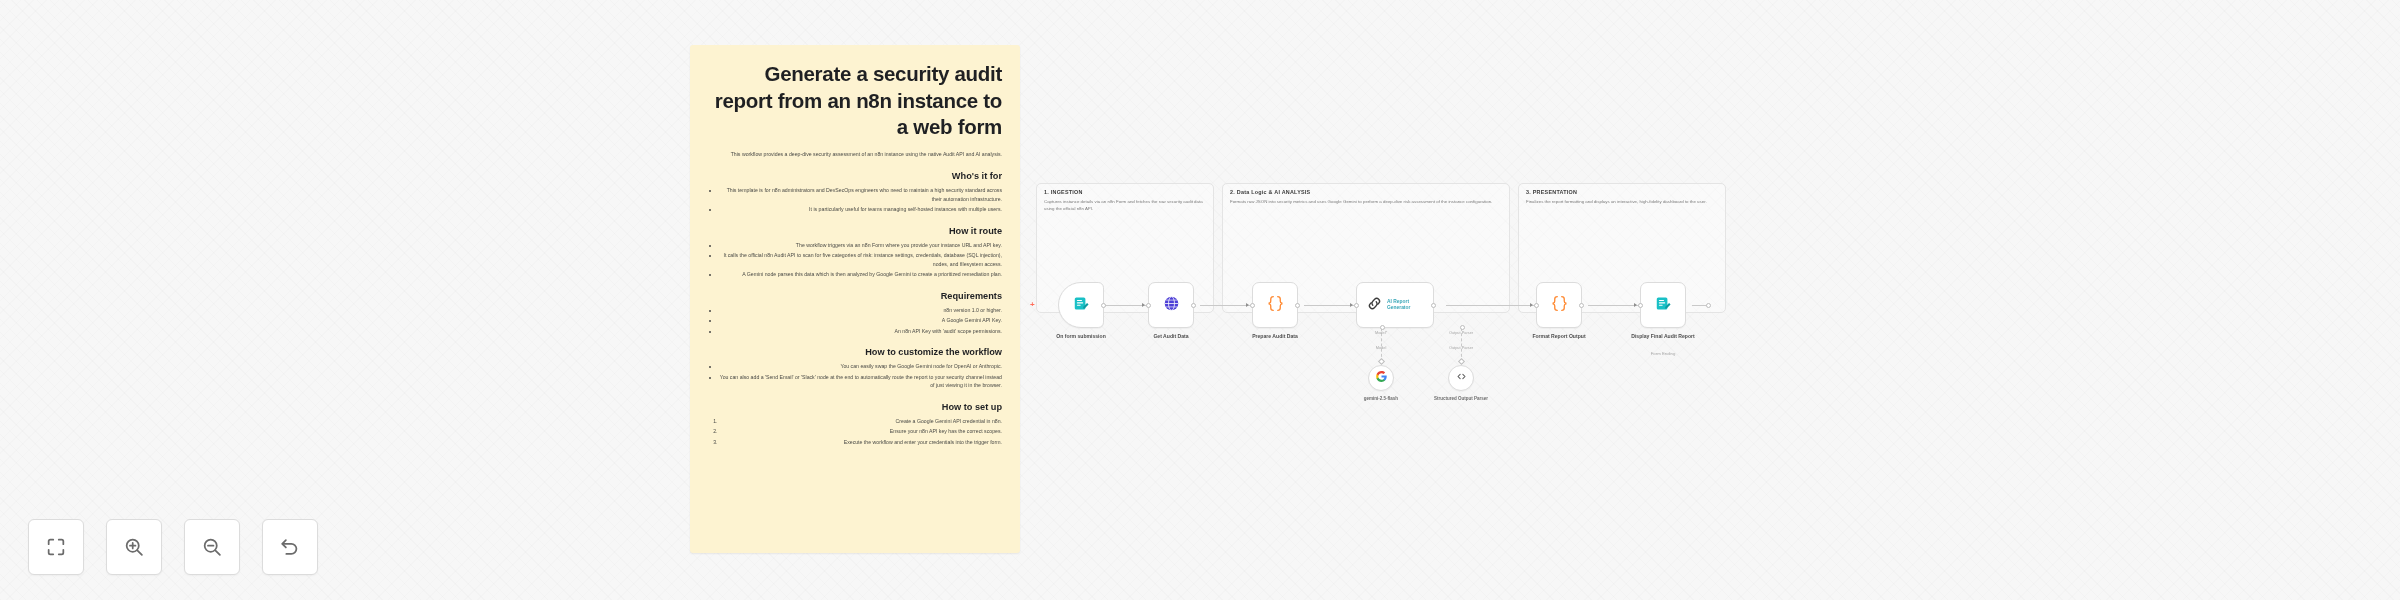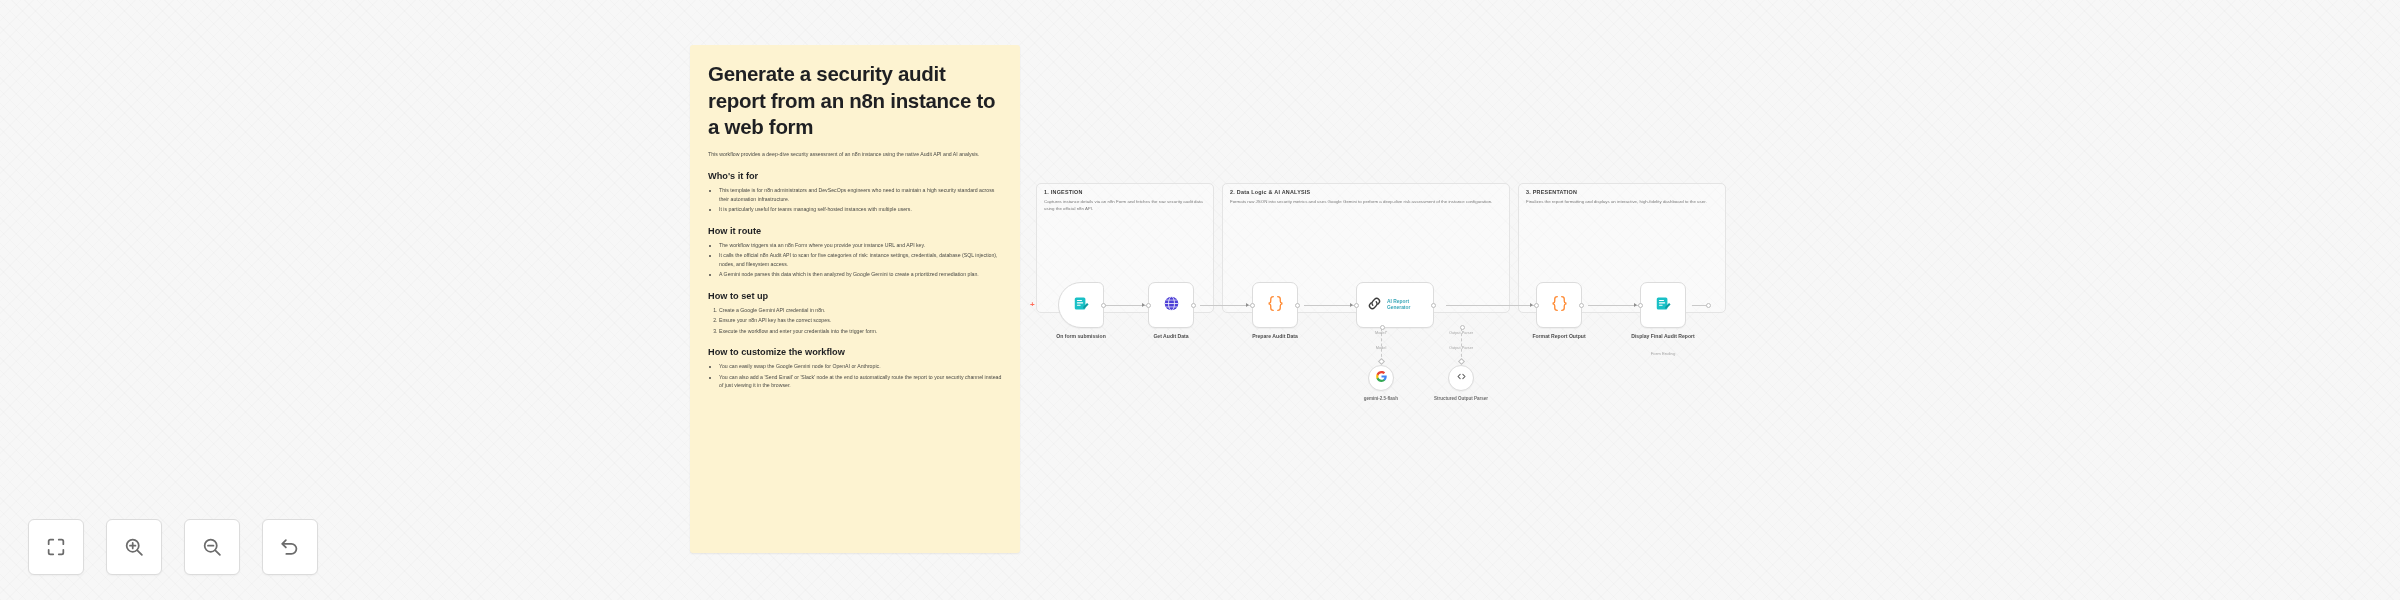--- a/index.html
+++ b/index.html
@@ -14,21 +14,21 @@
     -webkit-font-smoothing:antialiased;
   }
   .canvas{position:absolute;inset:0;}
 
   
   .sticky{
     position:absolute;left:690px;top:45px;width:330px;height:508px;
     background:#fdf3d1;border-radius:3px;
     box-shadow:0 1px 2px rgba(0,0,0,0.07);
     padding:16px 18px 10px 18px;box-sizing:border-box;
-    color:#2b2b28;overflow:hidden;
+    color:#2b2b28;overflow:hidden;text-align:right;
   }
   .sticky h1{
     font-size:20.5px;line-height:1.30;margin:0 0 9px 0;
     font-weight:700;letter-spacing:-0.3px;color:#1f2023;
   }
   .sticky p.intro{
     font-size:5.2px;line-height:1.62;margin:0 0 13px 0;color:#4a4a46;
   }
   .sticky h2{
     font-size:9.2px;line-height:1.2;margin:0 0 4px 0;font-weight:700;color:#1f2023;
@@ -151,36 +151,44 @@
 
     <div class="sec">
       <h2>How it route</h2>
       <ul>
         <li>The workflow triggers via an n8n Form where you provide your instance URL and API key.</li>
         <li>It calls the official n8n Audit API to scan for five categories of risk: instance settings, credentials, database (SQL injection), nodes, and filesystem access.</li>
         <li>A Gemini node parses this data which is then analyzed by Google Gemini to create a prioritized remediation plan.</li>
       </ul>
     </div>
 
+    <div class="sec">
+      <h2>Requirements</h2>
+      <ul>
+        <li>n8n version 1.0 or higher.</li>
+        <li>A Google Gemini API Key.</li>
+        <li>An n8n API Key with 'audit' scope permissions.</li>
+      </ul>
+    </div>
+
+    <div class="sec">
+      <h2>How to customize the workflow</h2>
+      <ul>
+        <li>You can easily swap the Google Gemini node for OpenAI or Anthropic.</li>
+        <li>You can also add a 'Send Email' or 'Slack' node at the end to automatically route the report to your security channel instead of just viewing it in the browser.</li>
+      </ul>
+    </div>
 
     <div class="sec">
       <h2>How to set up</h2>
       <ol>
         <li>Create a Google Gemini API credential in n8n.</li>
         <li>Ensure your n8n API key has the correct scopes.</li>
         <li>Execute the workflow and enter your credentials into the trigger form.</li>
       </ol>
-    </div>
-
-    <div class="sec">
-      <h2>How to customize the workflow</h2>
-      <ul>
-        <li>You can easily swap the Google Gemini node for OpenAI or Anthropic.</li>
-        <li>You can also add a 'Send Email' or 'Slack' node at the end to automatically route the report to your security channel instead of just viewing it in the browser.</li>
-      </ul>
     </div>
   </div>
 
   <div class="group g1">
     <div class="g-title">1. INGESTION</div>
     <div class="g-desc">Captures instance details via an n8n Form and fetches the raw security audit data using the official n8n API.</div>
   </div>
   <div class="group g2">
     <div class="g-title">2. Data Logic &amp; AI ANALYSIS</div>
     <div class="g-desc">Formats raw JSON into security metrics and uses Google Gemini to perform a deep-dive risk assessment of the instance configuration.</div>

